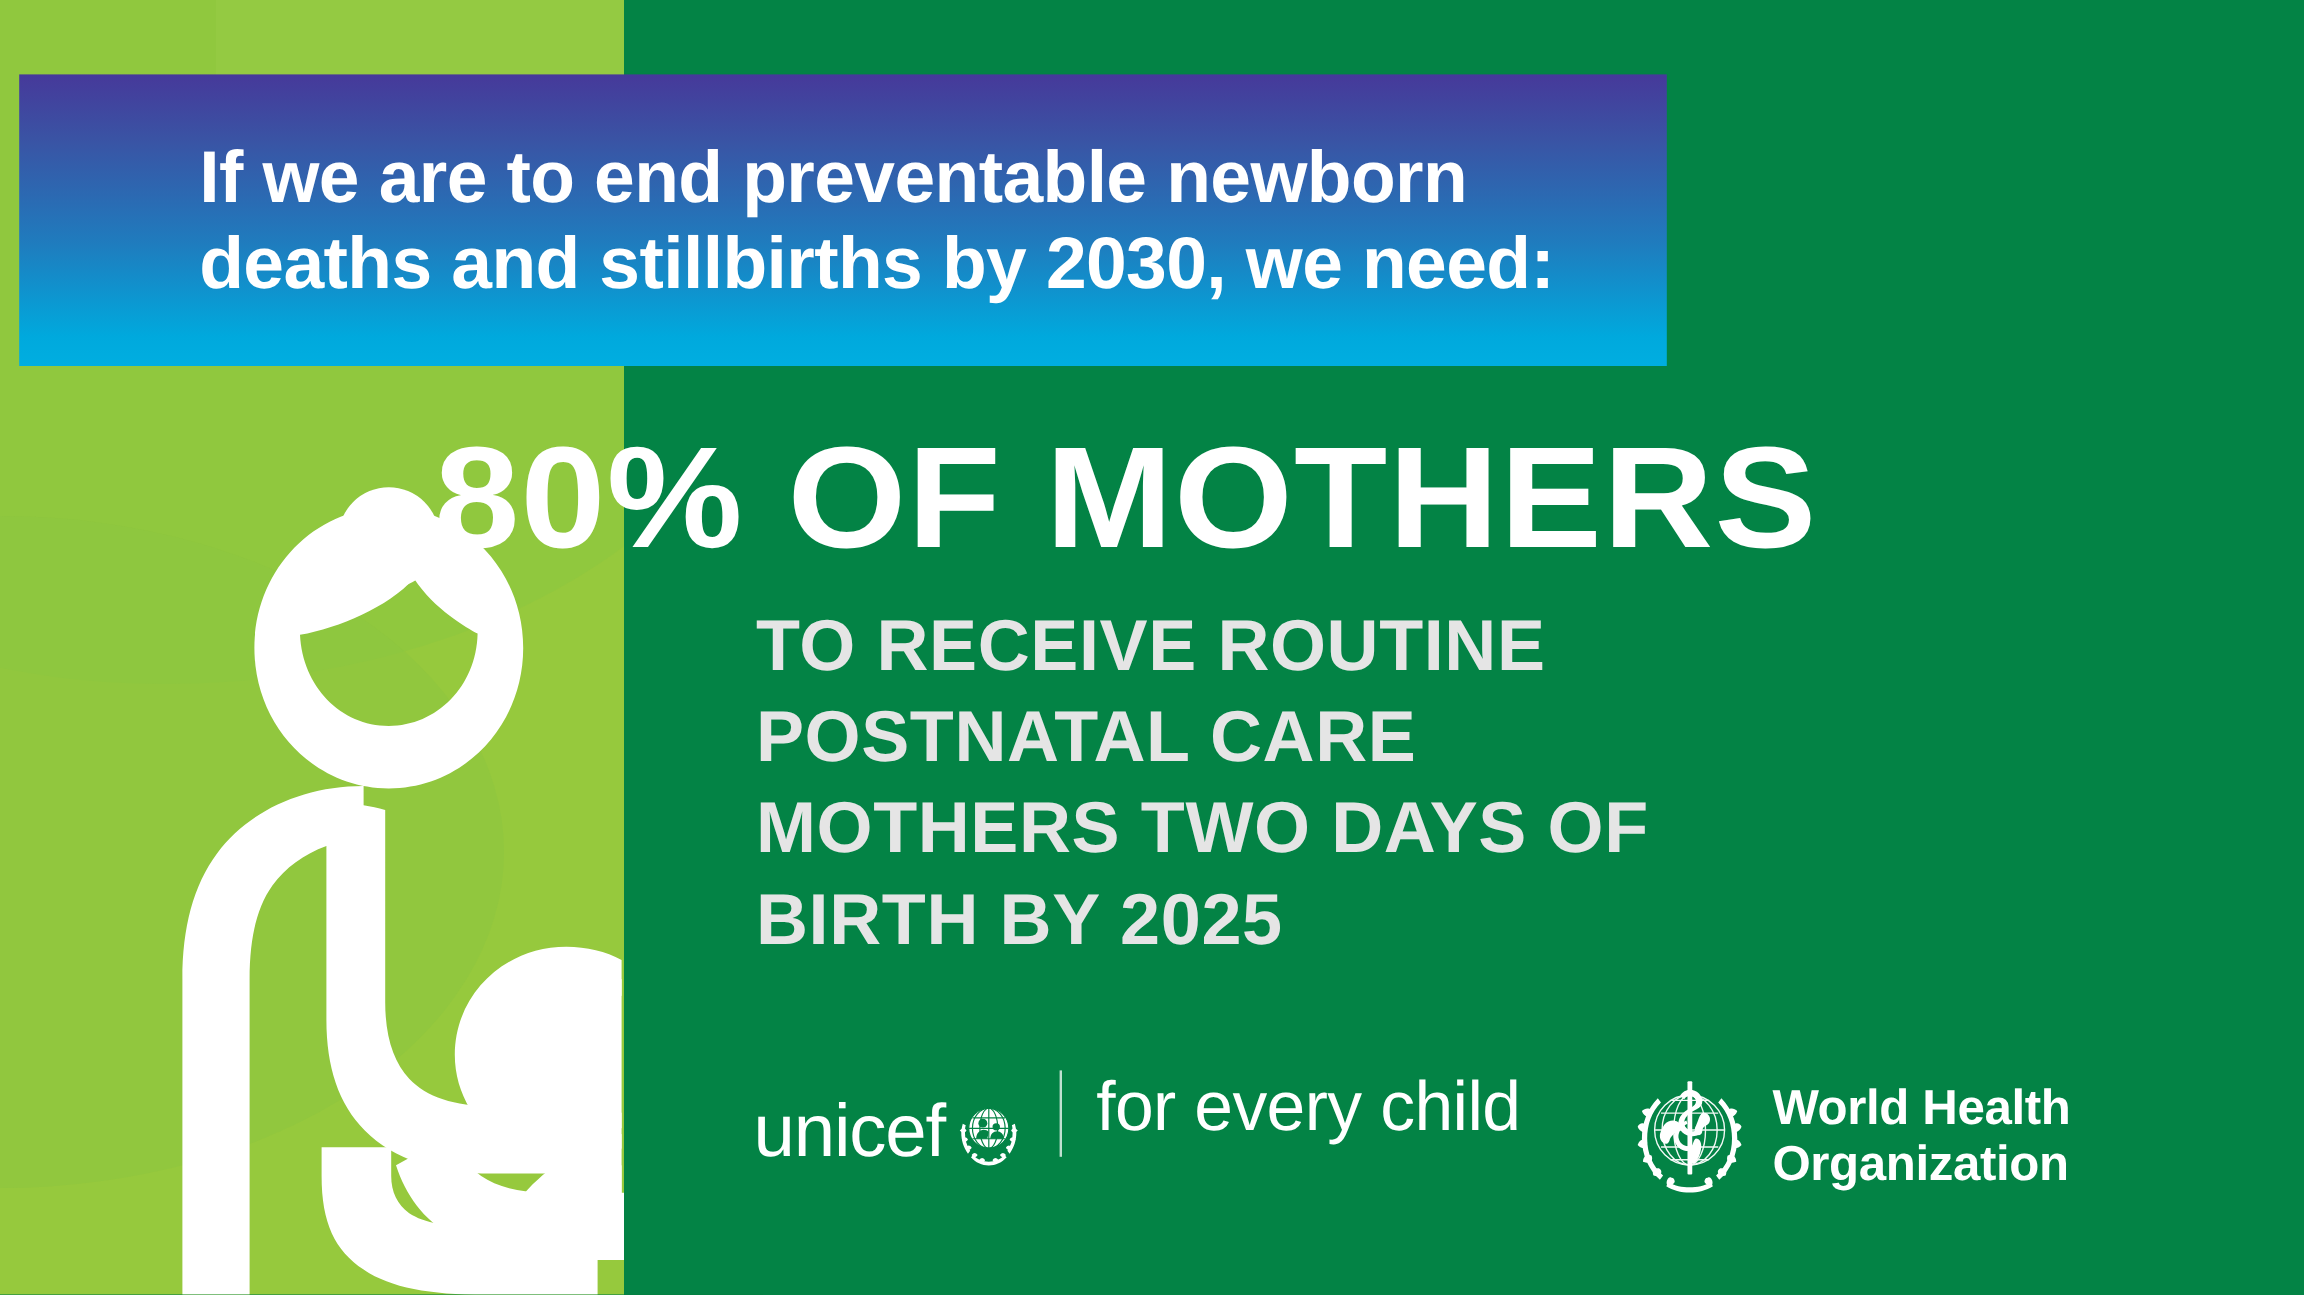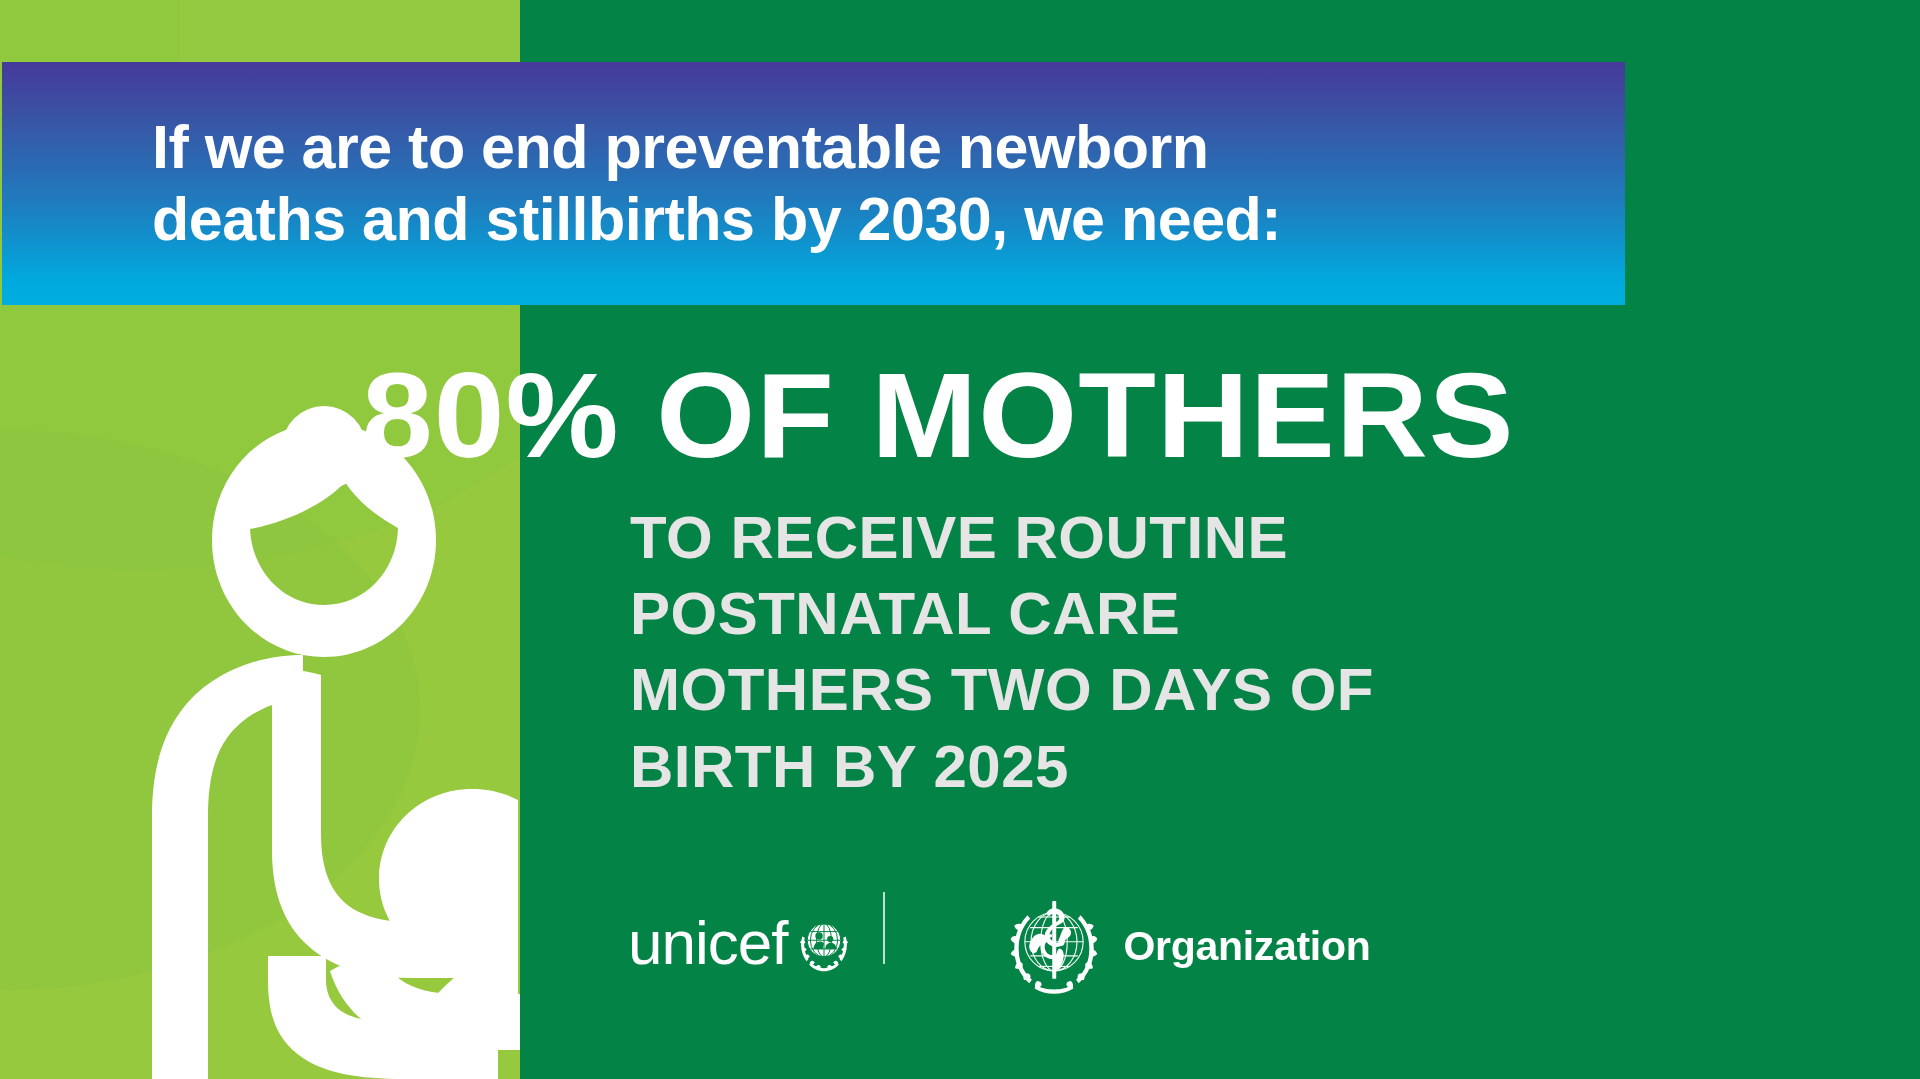--- a/index.html
+++ b/index.html
@@ -58,23 +58,23 @@
     width: 760px;
     height: 520px;
     background: #a6d14f;
     border-radius: 0 0 60% 40%;
     opacity: .55;
   }
 
   
   .banner {
     position: absolute;
-    left: 2px;
+    left: 16px;
     top: 62px;
-    width: 1623px;
+    width: 1373px;
     height: 243px;
     background: linear-gradient(180deg, #46399a 0%, #3a53a4 22%, #1f7cbe 58%, #00a9dd 90%, #00aee0 100%);
     display: flex;
     flex-direction: column;
     justify-content: center;
     box-sizing: border-box;
     padding: 0 60px 0 150px;
   }
   .banner-line {
     color: #ffffff;
@@ -283,20 +283,21 @@
             <path d="M78 78l-3-4c5-7 7-15 7-24 0-3 0-7-1-10l4-2c1 4 2 8 2 12 0 10-3 20-9 28z"></path>
             <path d="M16 44c-1 0-3 1-5 3 2 2 4 3 5 3s3-1 4-3c-1-2-3-3-4-3zM18 56c-1 0-3 1-4 3 1 2 3 3 4 3s3-1 4-3c-1-2-3-3-4-3zM23 67c-1 0-3 1-4 3 1 2 3 3 4 3s3-1 4-3c-1-2-3-3-4-3zM31 77c-1 0-3 1-4 3 1 2 3 3 4 3s3-1 4-3c-1-2-3-3-4-3zM41 84c-1 0-3 1-4 3 1 2 3 3 4 3s3-1 4-3c-1-2-3-3-4-3z"></path>
             <path d="M84 44c1 0 3 1 5 3-2 2-4 3-5 3s-3-1-4-3c1-2 3-3 4-3zM82 56c1 0 3 1 4 3-1 2-3 3-4 3s-3-1-4-3c1-2 3-3 4-3zM77 67c1 0 3 1 4 3-1 2-3 3-4 3s-3-1-4-3c1-2 3-3 4-3zM69 77c1 0 3 1 4 3-1 2-3 3-4 3s-3-1-4-3c1-2 3-3 4-3zM59 84c1 0 3 1 4 3-1 2-3 3-4 3s-3-1-4-3c1-2 3-3 4-3z"></path>
           </g>
         </svg>
       </span>
     </div>
 
     <div class="logo-divider"></div>
 
+    <span class="tagline">for every child</span>
 
     <div class="who-lockup">
       <span class="who-emblem">
         <svg viewBox="0 0 120 120" width="106" height="106" xmlns="http://www.w3.org/2000/svg">
 
           <g fill="none" stroke="#ffffff" stroke-width="1.3" opacity=".95">
             <circle cx="60" cy="54" r="33"></circle>
             <ellipse cx="60" cy="54" rx="15" ry="33"></ellipse>
             <ellipse cx="60" cy="54" rx="26" ry="33"></ellipse>
             <line x1="27" y1="54" x2="93" y2="54"></line>
@@ -329,19 +330,20 @@
             <path d="M90 24l-3 4c9 9 13 21 13 34 0 14-5 26-15 35l3 4c11-10 17-24 17-39 0-14-5-28-15-38z"></path>
             <path d="M98 34c2-1 5 0 7 2-1 3-3 5-5 5-2 1-4-1-5-3 1-2 2-4 3-4zM103 48c2-1 5 0 6 3-1 3-3 4-5 5-2 0-4-2-4-4 0-2 1-3 3-4zM104 63c2 0 4 2 5 5-2 2-4 3-6 3-2-1-3-3-3-5 0-2 2-3 4-3zM101 78c2 1 3 3 3 6-2 1-5 1-7 0-2-1-2-4-1-6 2-1 3-1 5 0zM93 91c2 1 2 4 1 6-2 1-5 0-7-2-1-2 0-4 2-5 2 0 3 0 4 1zM81 101c1 2 1 5-1 6-2 0-5-2-6-4 0-2 1-4 3-4 2-1 3 0 4 2z"></path>
           </g>
 
           <g fill="#ffffff">
             <path d="M60 113c-8 0-16-2-22-6l2-4c6 4 13 5 20 5s14-1 20-5l2 4c-6 4-14 6-22 6z"></path>
           </g>
         </svg>
       </span>
       <div class="who-text">
+        <div>World Health</div>
         <div>Organization</div>
       </div>
     </div>
 
   </div>
 
 </div>
 
 </body></html>

